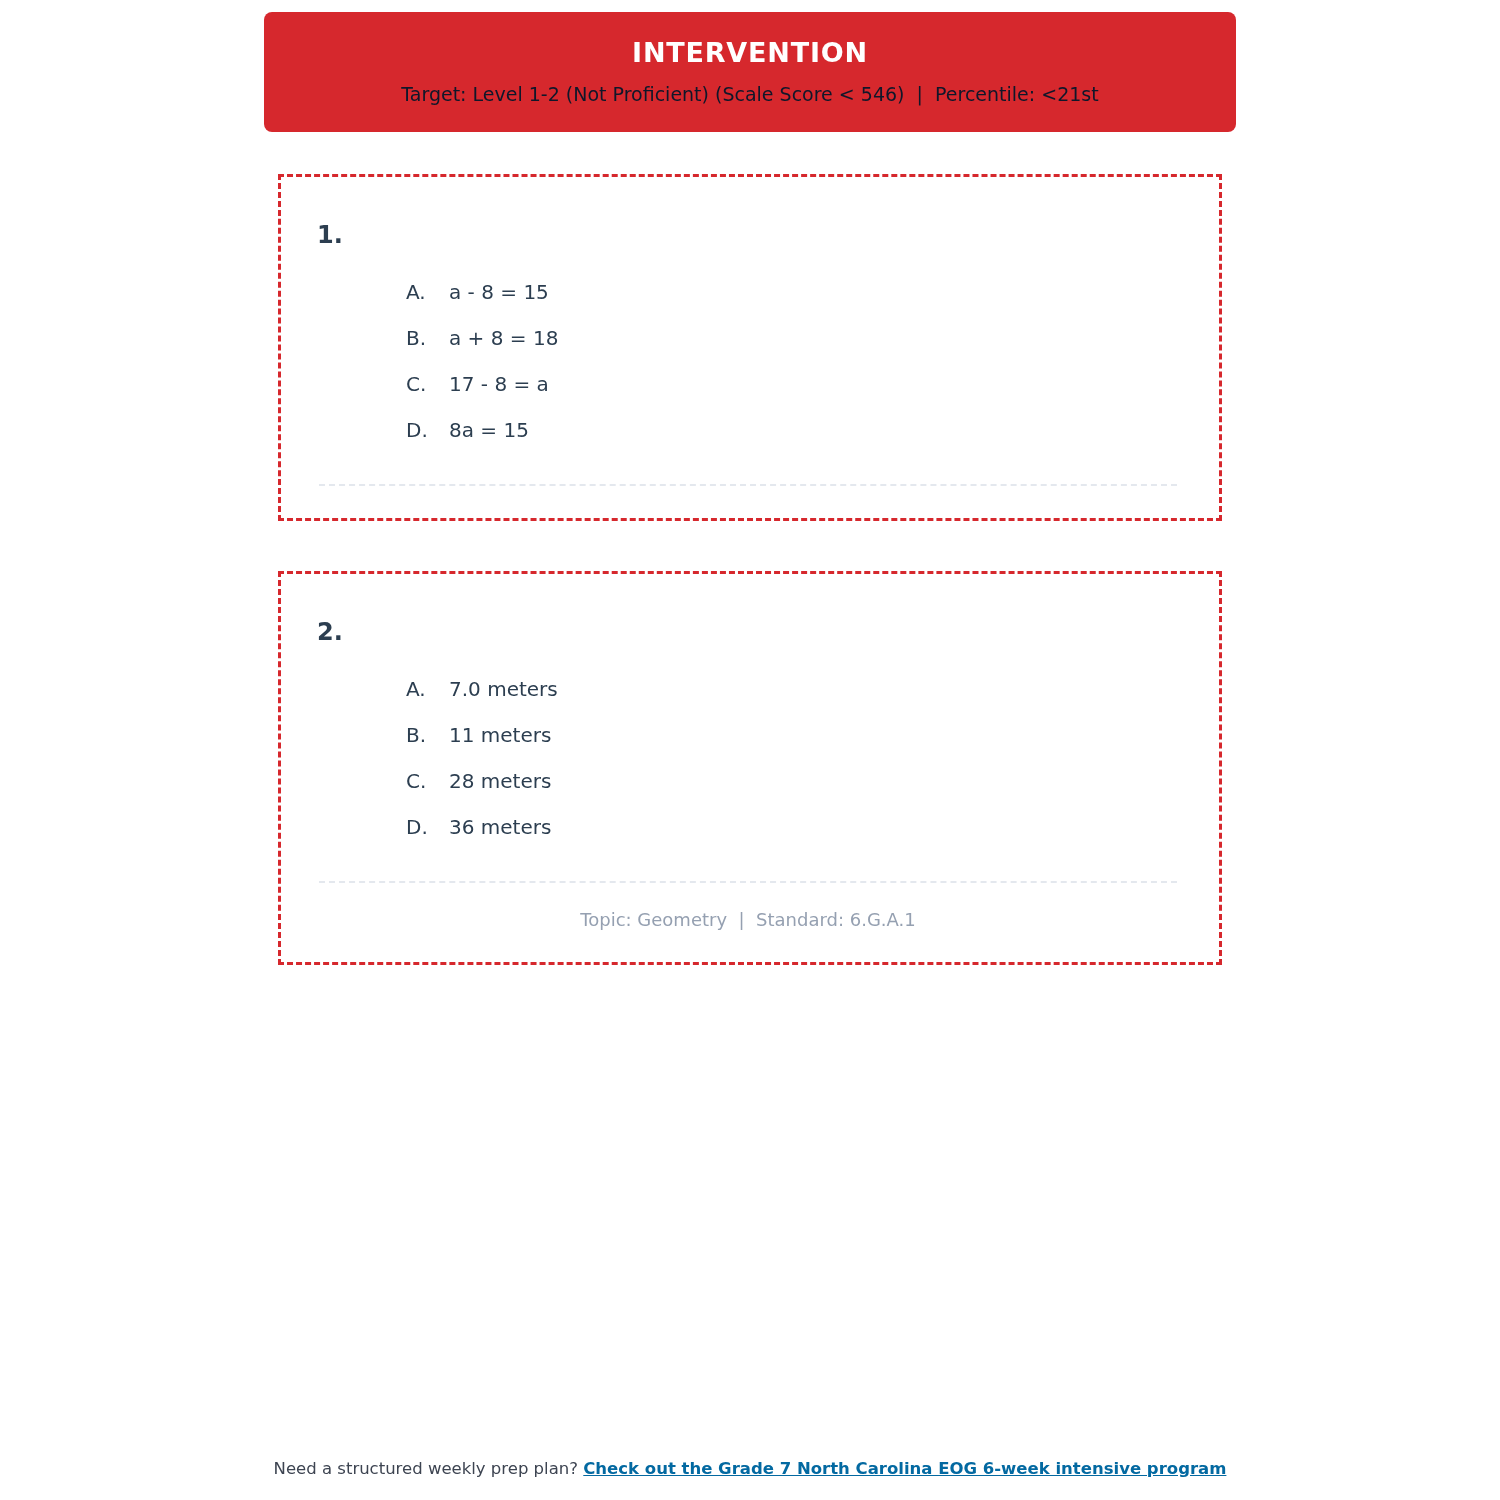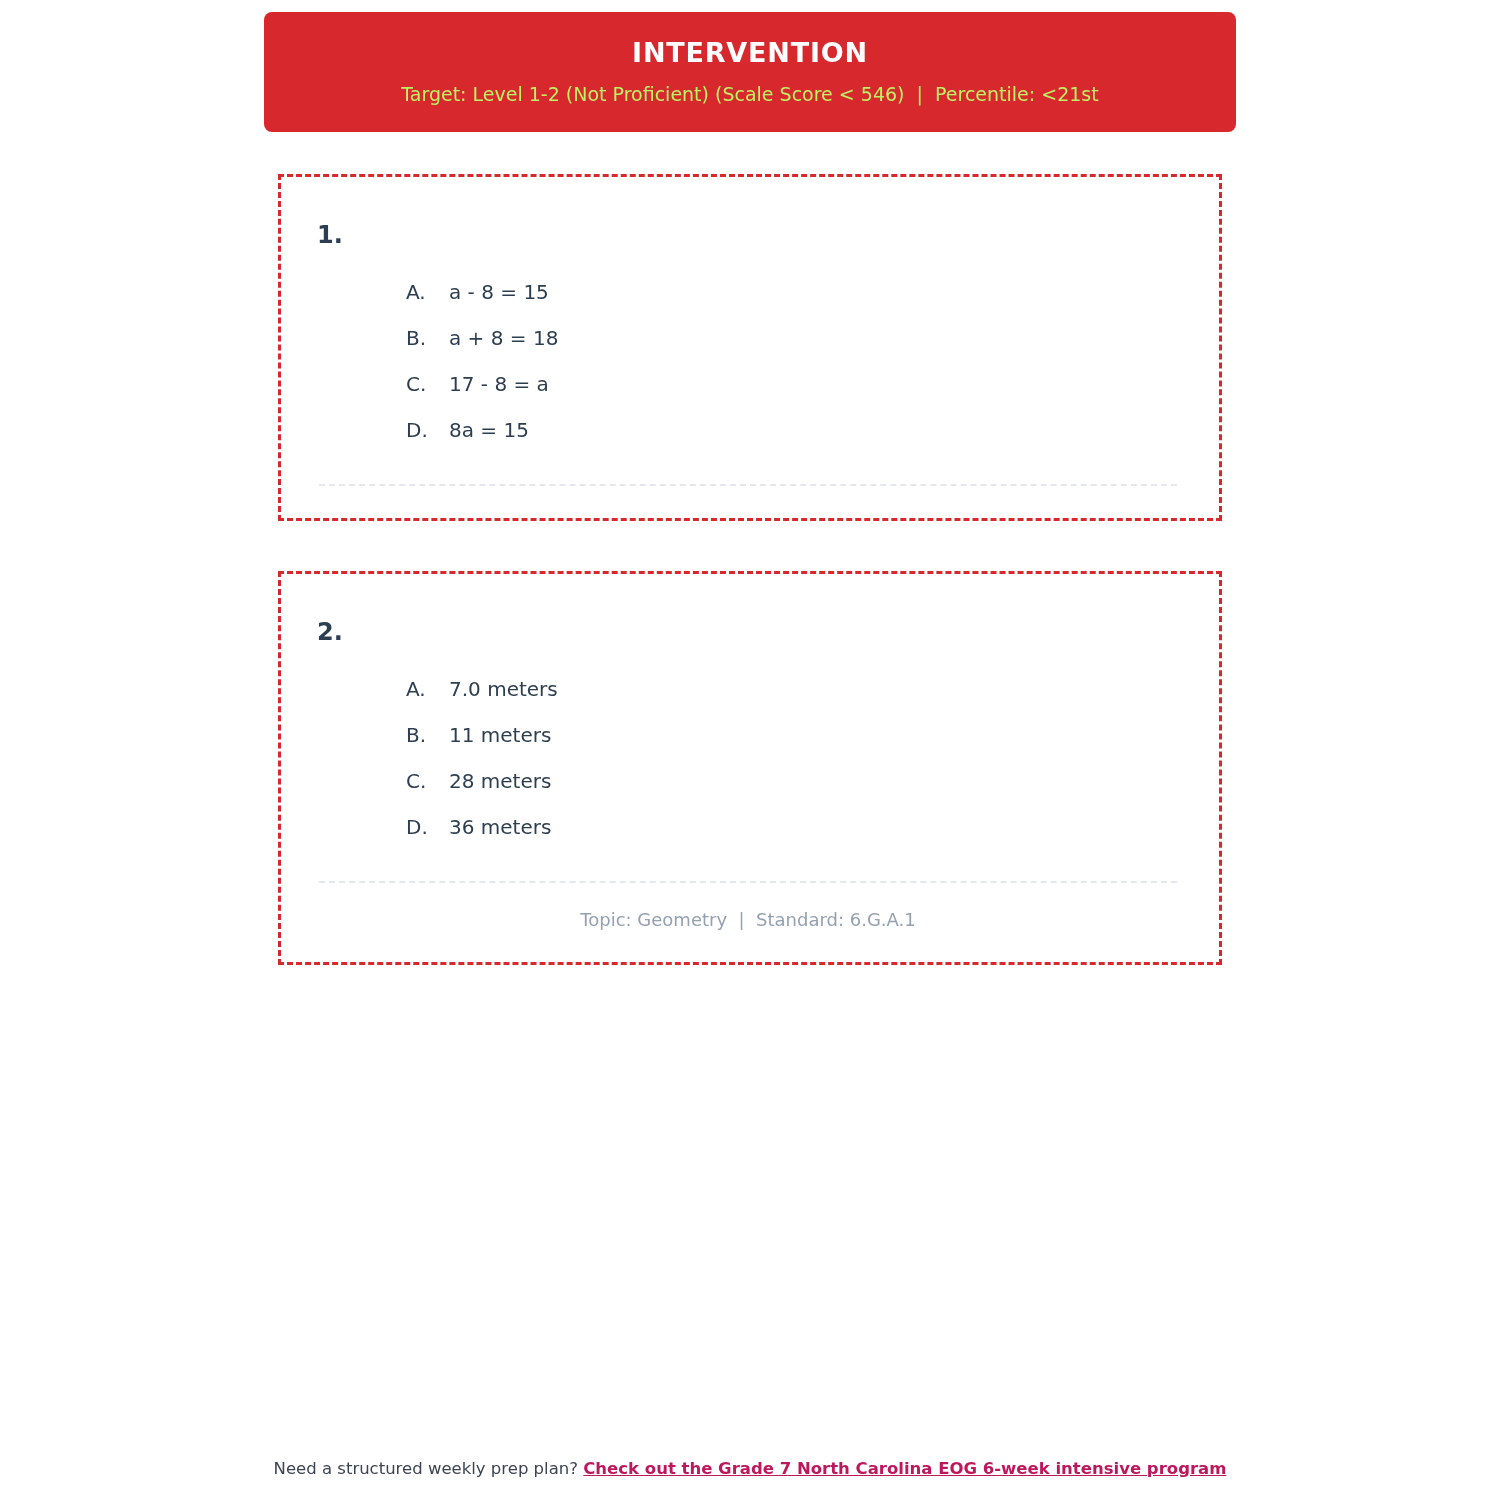--- a/index.html
+++ b/index.html
@@ -18,21 +18,21 @@
     text-align: center;
     padding: 25px 20px 27px 20px;
   }
   .banner-title {
     color: #ffffff;
     font-size: 27px;
     font-weight: bold;
     letter-spacing: 0.8px;
   }
   .banner-subtitle {
-    color: #bef264;
+    color: #0f172a;
     font-size: 19px;
     margin-top: 15px;
     white-space: pre-wrap;
   }
   
   .card {
     margin-left: 278px;
     width: 944px;
     border: 3px dashed #d6282d;
     background: #ffffff;
@@ -91,21 +91,21 @@
   .footer {
     position: absolute;
     left: 0; right: 0;
     bottom: 22px;
     text-align: center;
     font-size: 16.5px;
     color: #3d4451;
     white-space: pre-wrap;
   }
   .footer a {
-    color: #be185d;
+    color: #0369a1;
     font-weight: bold;
     text-decoration: underline;
   }
 </style>
 </head>
 <body>
 
 <header class="banner">
   <div class="banner-title">INTERVENTION</div>
   <div class="banner-subtitle">Target: Level 1-2 (Not Proficient) (Scale Score &lt; 546)  |  Percentile: &lt;21st</div>

